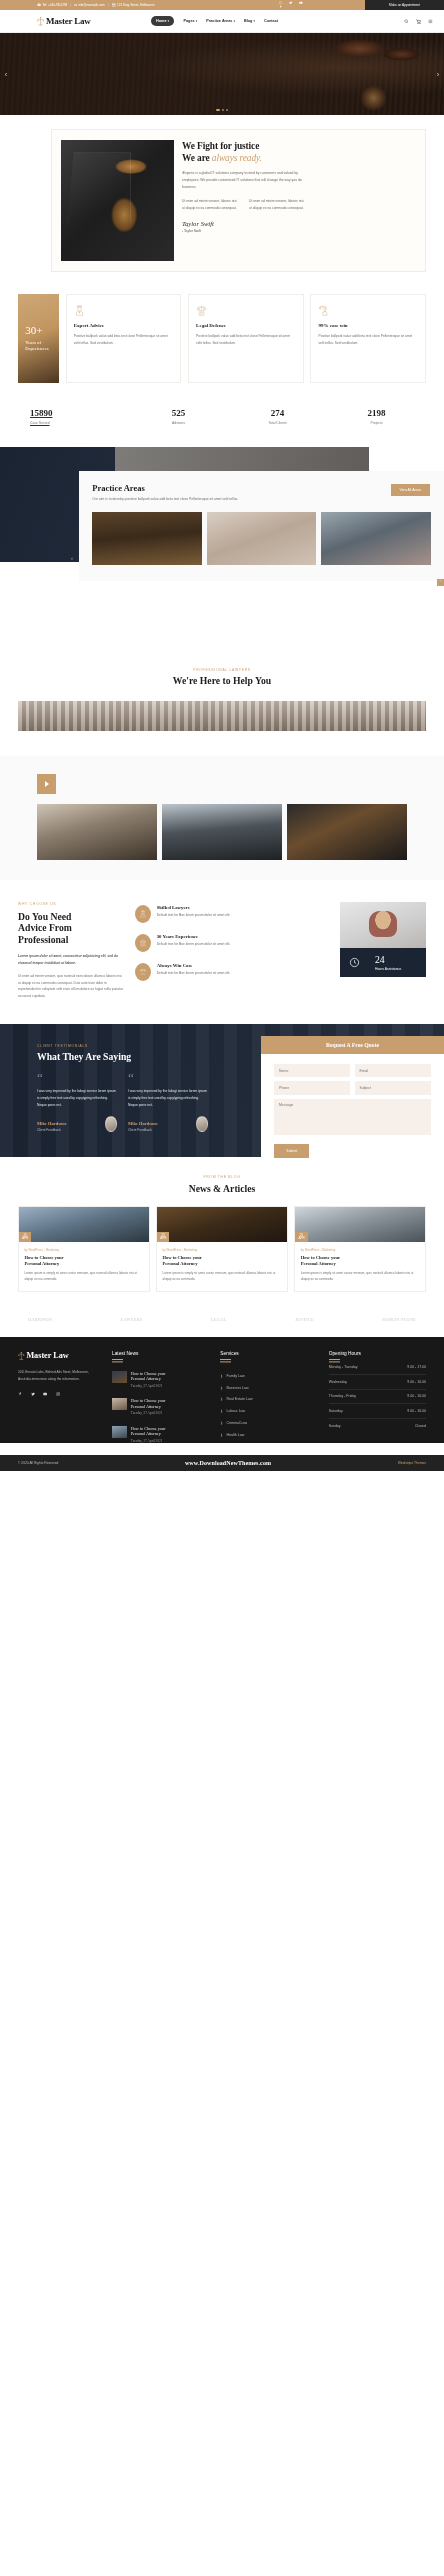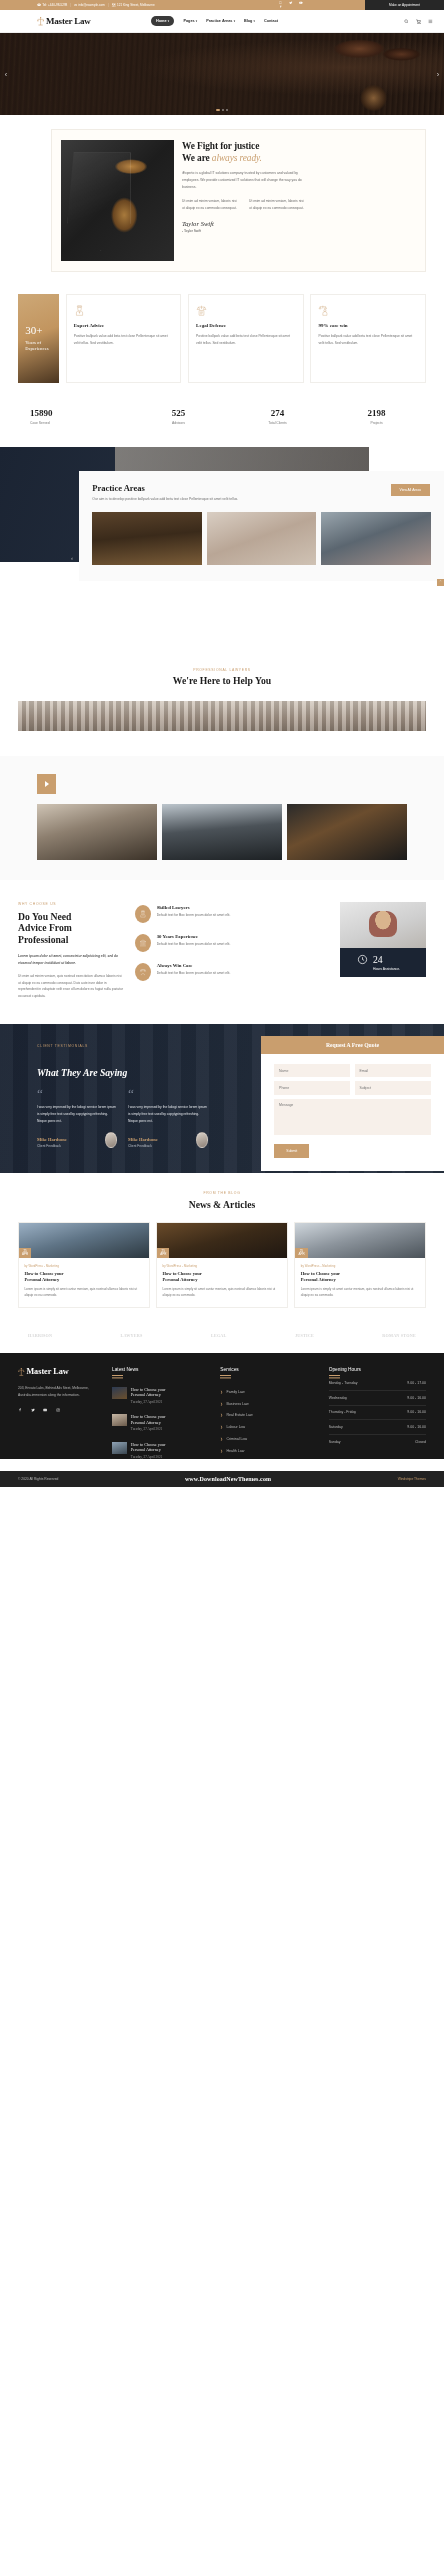--- a/index.html
+++ b/index.html
@@ -131,21 +131,21 @@
   .svc-card {
     flex:1; background:#fff; border:0.6px solid #f0eeea; padding:10.3px 7.2px 12px;
   }
   .svc-icon { width:11px; height:11px; color:#c99e6e; }
   .svc-h { font-family:"Liberation Serif",serif; font-weight:bold; font-size:5px; color:#1d1d1d; margin-top:6.6px; }
   .svc-p { font-size:3.3px; line-height:2.15; color:#6f6f6f; margin-top:4.8px; }
 
   
   .counters { display:flex; padding:20.5px 18px 22px; position:relative; }
   .counter { flex:1; text-align:center; }
-  .counter:first-child { text-align:left; padding-left:12px; }
+  .counter:first-child { text-align:left; padding-left:12px;text-decoration:underline; }
   .cnt-num { font-family:"Liberation Serif",serif; font-weight:bold; font-size:9px; color:#1d1d1d; }
   .cnt-lbl { font-size:3.4px; color:#7a7a7a; margin-top:3px; }
 
   
   .practice { position:relative; background:#fff; }
   .practice-bg {
     position:absolute; left:0; top:0; width:369px; height:115px;
     background:linear-gradient(110deg,#1b2433 0%, #222c3c 50%, #2b3547 100%);
   }
   .practice-bg::after{
@@ -216,34 +216,34 @@
   .feat-ic {
     width:15.7px; height:18px; border-radius:7.9px/9px; background:#c99e6e; flex:none;
     display:flex; align-items:center; justify-content:center; color:#fff;
   }
   .feat-h { font-family:"Liberation Serif",serif; font-weight:bold; font-size:4.8px; color:#1d1d1d; }
   .feat-p { font-size:3.3px; line-height:2.05; color:#6f6f6f; margin-top:2.4px; }
   .why-r { width:86px; flex:none; }
   .why-img { height:46px; background:linear-gradient(160deg,#e7e7e7,#cfcfcf 55%,#b9b5b0); position:relative; }
   .why-img::after{ content:""; position:absolute; left:34%; top:18%; width:32%; height:58%; background:radial-gradient(ellipse at 50% 35%, #d9b48d 0 38%, #9c5f52 40% 100%); border-radius:40% 40% 30% 30%; }
   .hours {
-    background:#1b2433; color:#fff; padding:6px 17px; display:flex; gap:5px;
+    background:#1b2433; color:#fff; padding:6px 9px; display:flex; align-items:center; gap:15px;
   }
   .hours-num { font-family:"Liberation Serif",serif; font-size:9.7px; line-height:1; }
   .hours-lbl { font-size:3.4px; margin-top:1.8px; }
 
   
   .testi { position:relative; background:linear-gradient(100deg,#1b2433 0%, #212b3a 55%, #27313f 100%); padding:19.3px 0 25px; }
   .testi::after{
     content:""; position:absolute; inset:0;
     background:repeating-linear-gradient(90deg, rgba(255,255,255,.035) 0 13.3px, rgba(0,0,0,.05) 13.3px 28px);
   }
   .testi-inner { position:relative; z-index:2; padding:0 37px; }
   .t-eyebrow { font-size:3.4px; letter-spacing:0.7px; color:#c99e6e; }
-  .t-h { font-family:"Liberation Serif",serif; font-weight:bold; font-size:9.7px; color:#fff; margin-top:19px;font-style:italic; }
+  .t-h { font-family:"Liberation Serif",serif; font-weight:bold; font-size:9.7px; color:#fff; margin-top:3px; }
   .t-cards { display:flex; gap:11px; margin-top:11px; }
   .t-card { width:80px; }
   .t-quote { font-family:"Liberation Serif",serif; font-size:13.3px; color:#7b8494; line-height:.7; }
   .t-text { font-size:3.3px; line-height:2.1; color:#e3e6ea; margin-top:6.6px; }
   .t-foot { display:flex; align-items:flex-end; justify-content:space-between; margin-top:7.2px; }
   .t-name { font-family:"Liberation Serif",serif; font-weight:bold; font-size:4.5px; color:#c99e6e; }
   .t-role { font-size:3.3px; color:#b9bec7; margin-top:1.8px; }
   .t-av { width:12px; height:15.7px; border-radius:50%; background:linear-gradient(160deg,#d8cfc5,#8d8177); border:0.6px solid rgba(255,255,255,.25); }
   .quote-form {
     position:absolute; right:0; top:12px; width:183px; background:#fff; z-index:3;

